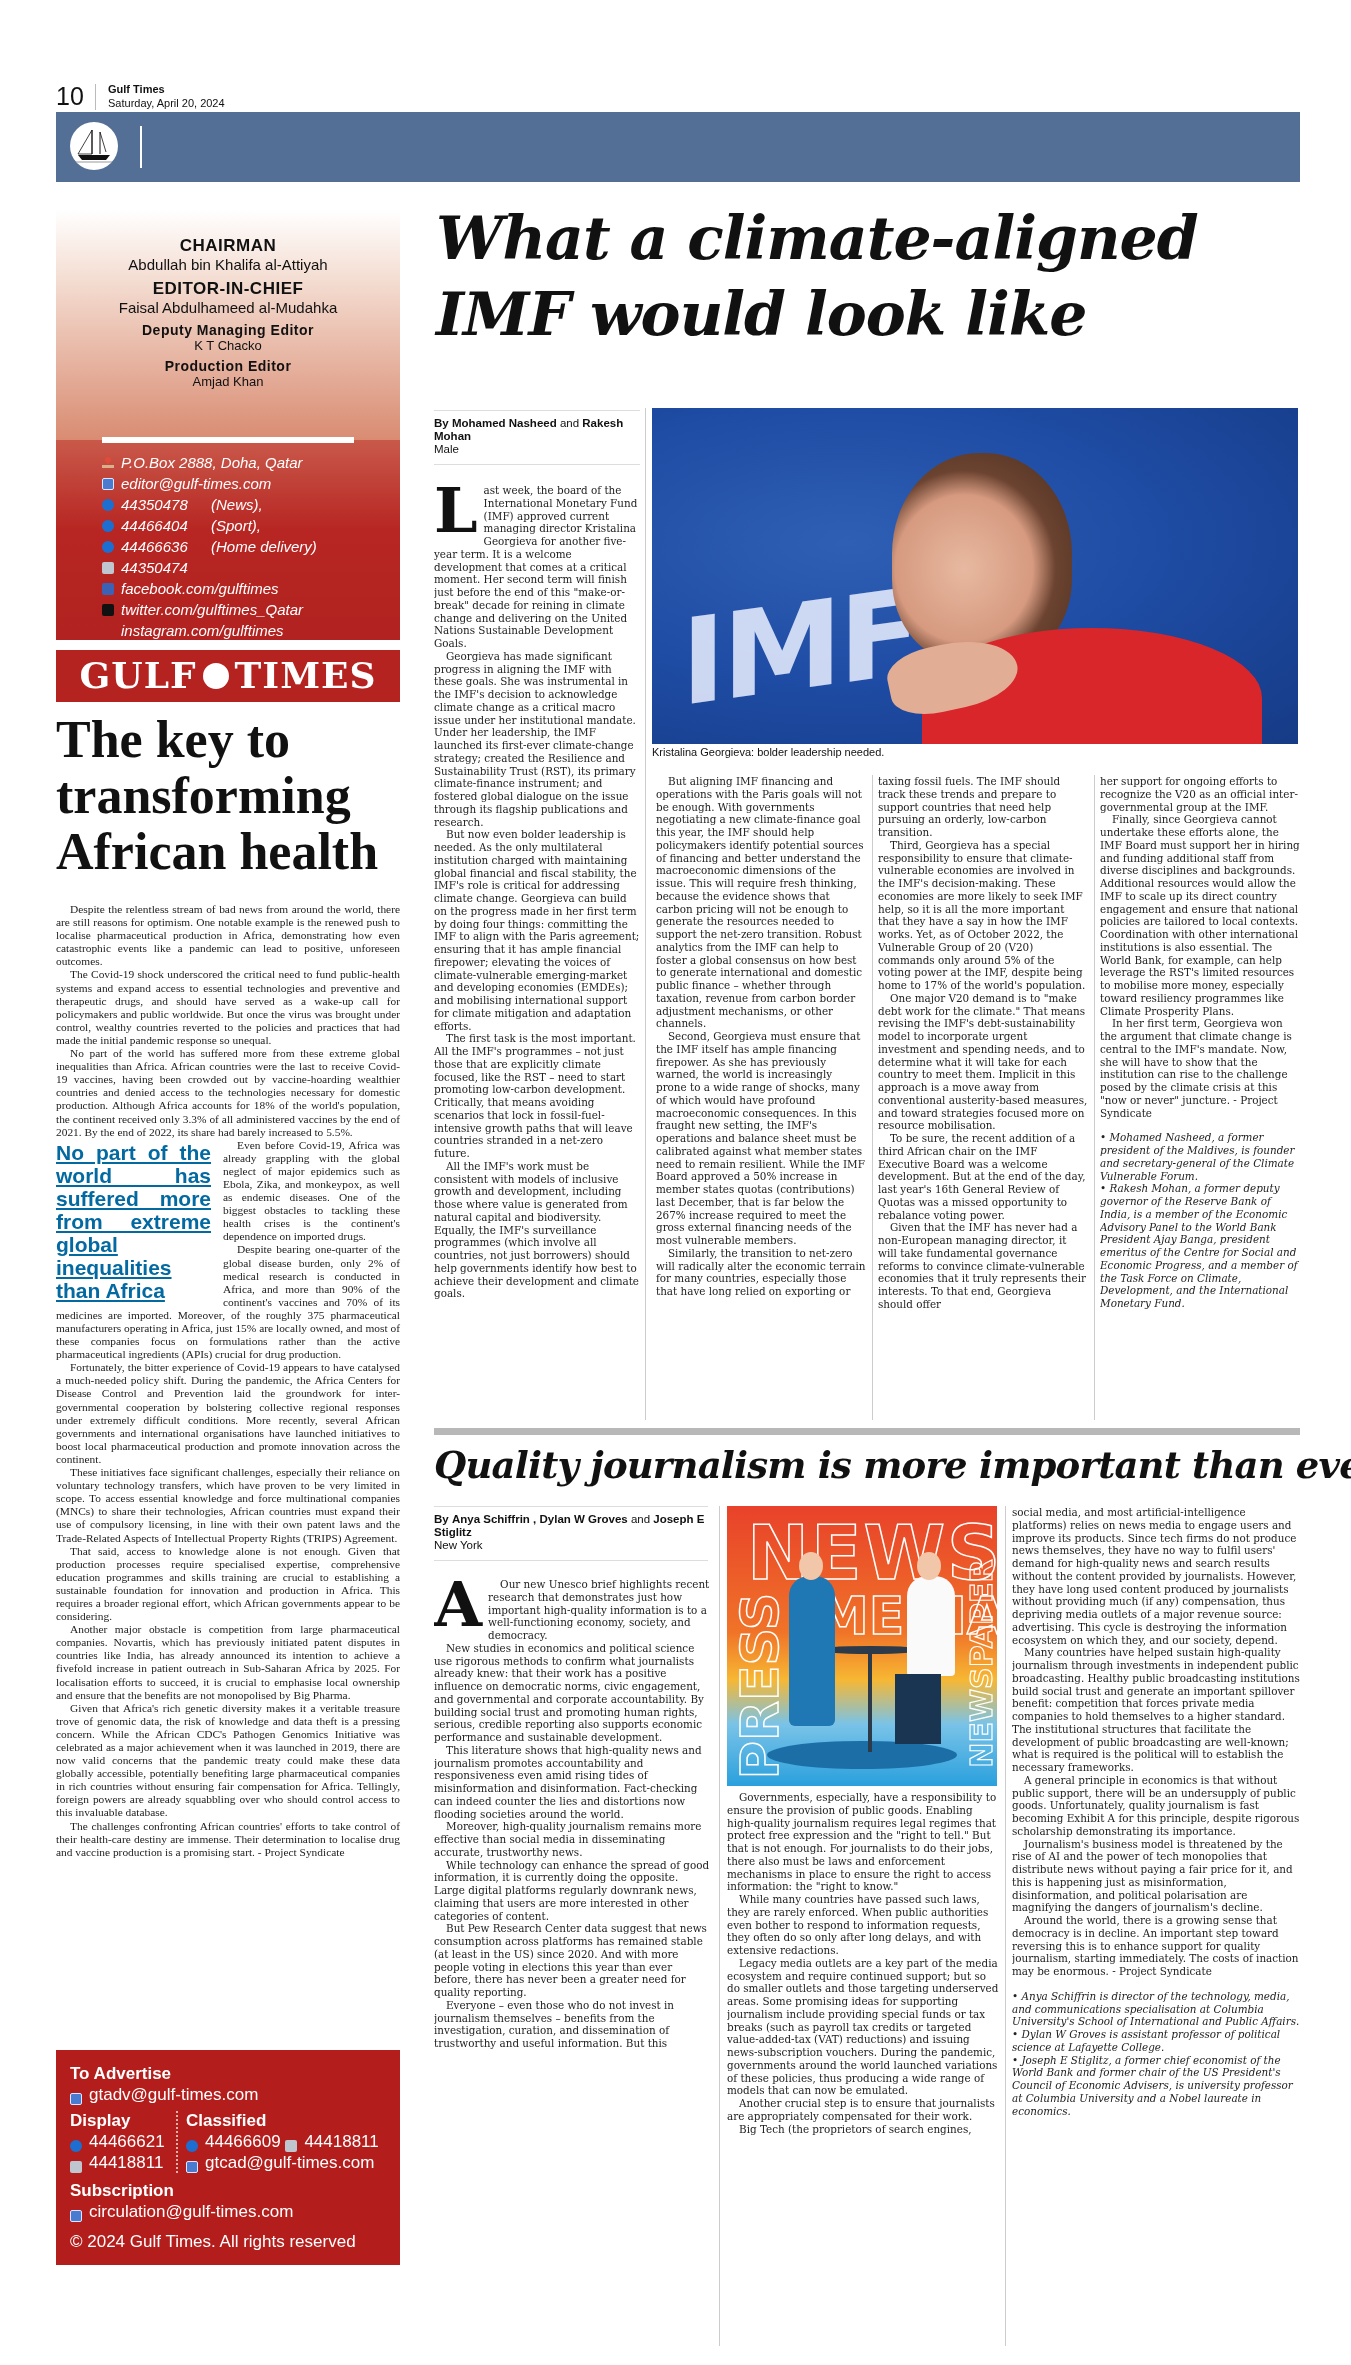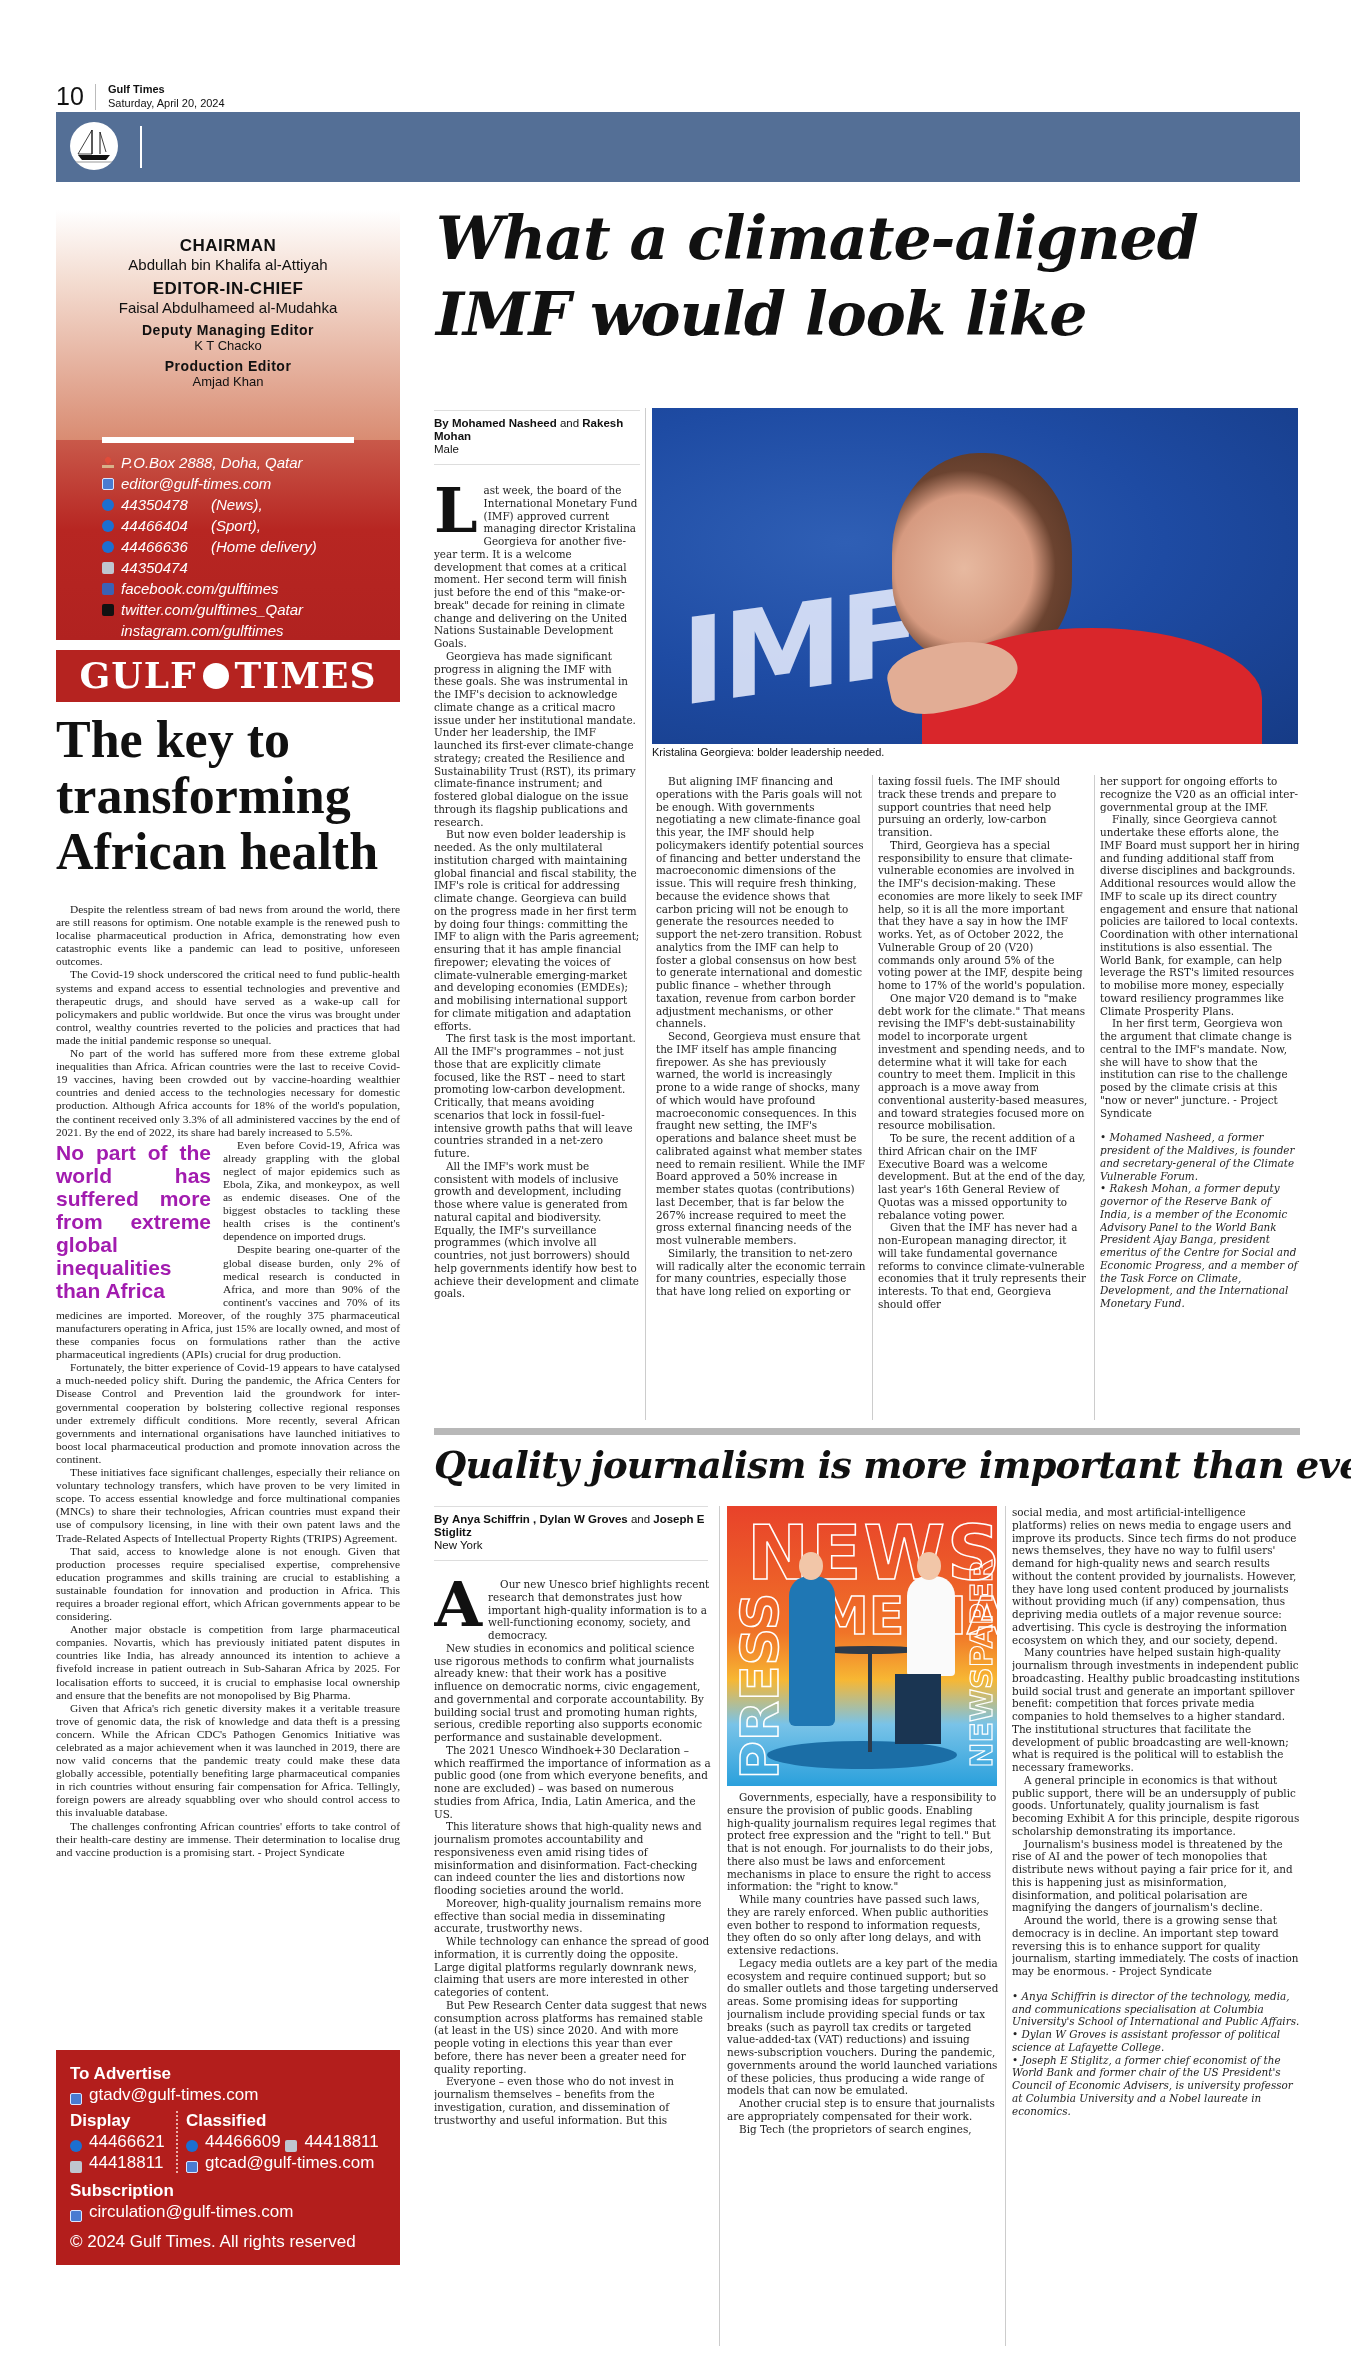--- a/index.html
+++ b/index.html
@@ -38,21 +38,21 @@
   .ci.none { background: transparent; }
   .phone-label { display: inline-block; width: 90px; }
   .logo-bar { position: absolute; left: 56px; top: 648px; width: 344px; height: 54px; background: #b52320; border-top: 2px solid #fff; }
   .logo-text { position: absolute; left: 0; top: 4px; width: 344px; text-align: center; font-family: "DejaVu Serif", serif; font-weight: 700; font-size: 36px; color: #fff; letter-spacing: 1px; }
   .logo-dot { display: inline-block; width: 26px; height: 26px; border-radius: 50%; background: #fff; vertical-align: middle; margin: 0 6px; position: relative; top: -3px; }
 
   
   .af-title { position: absolute; left: 56px; top: 712px; width: 350px; font-family: "Liberation Serif", serif; font-size: 52px; line-height: 56px; color: #111; }
   .af-body { position: absolute; left: 56px; top: 903px; width: 344px; font-family: "Liberation Serif", serif; font-size: 11.4px; line-height: 13.1px; text-align: justify; color: #222; }
   .af-body p { text-indent: 14px; }
-  .af-pull { float: left; width: 155px; margin: 2px 12px 4px 0; font-family: "Liberation Sans", sans-serif; font-weight: 700; font-size: 21px; line-height: 23px; color: #a21caf; }
+  .af-pull { float: left; width: 155px; margin: 2px 12px 4px 0; font-family: "Liberation Sans", sans-serif; font-weight: 700; font-size: 21px; line-height: 23px; color: #0369a1; text-decoration: underline; }
 
   
   .ad-box { position: absolute; left: 56px; top: 2050px; width: 344px; height: 215px; background: #b31e1c; font-family: "Liberation Sans", sans-serif; color: #fff; padding: 14px 14px; }
   .ad-h { font-weight: 700; font-size: 17px; line-height: 20px; }
   .ad-line { font-size: 17px; line-height: 21px; display: flex; align-items: flex-end; white-space: nowrap; }
   .ad-cols { display: flex; margin-top: 6px; }
   .ad-col1 { width: 108px; border-right: 2px dotted #e8b0a8; }
   .ad-col2 { padding-left: 8px; }
   .ad-copy { font-size: 17px; margin-top: 10px; }
 
@@ -272,21 +272,20 @@
 
 <div class="qj-byline byline">
   <b>By</b> <b>Anya Schiffrin</b> <b>,</b> <b>Dylan W Groves</b> <span>and</span> <b>Joseph E Stiglitz</b>
   <span class="loc">New York</span>
 </div>
 
 <div class="col" style="left:434px; top:1578px; width:278px; height:775px;">
   <span class="dropcap">A</span>
   <p>Our new Unesco brief highlights recent research that demonstrates just how important high-quality information is to a well-functioning economy, society, and democracy.</p>
   <p>New studies in economics and political science use rigorous methods to confirm what journalists already knew: that their work has a positive influence on democratic norms, civic engagement, and governmental and corporate accountability. By building social trust and promoting human rights, serious, credible reporting also supports economic performance and sustainable development.</p>
-  <p>The 2021 Unesco Windhoek+30 Declaration – which reaffirmed the importance of information as a public good (one from which everyone benefits, and none are excluded) – was based on numerous studies from Africa, India, Latin America, and the US.</p>
   <p>This literature shows that high-quality news and journalism promotes accountability and responsiveness even amid rising tides of misinformation and disinformation. Fact-checking can indeed counter the lies and distortions now flooding societies around the world.</p>
   <p>Moreover, high-quality journalism remains more effective than social media in disseminating accurate, trustworthy news.</p>
   <p>While technology can enhance the spread of good information, it is currently doing the opposite. Large digital platforms regularly downrank news, claiming that users are more interested in other categories of content.</p>
   <p>But Pew Research Center data suggest that news consumption across platforms has remained stable (at least in the US) since 2020. And with more people voting in elections this year than ever before, there has never been a greater need for quality reporting.</p>
   <p>Everyone – even those who do not invest in journalism themselves – benefits from the investigation, curation, and dissemination of trustworthy and useful information. But this</p>
 </div>
 <div class="vrule" style="left:719px; top:1506px; height:840px;"></div>
 
 <div class="qj-illus">
   <div style="position:absolute; left:20px; top:4px; font-family:'DejaVu Sans',sans-serif; font-weight:700; font-size:74px; color:transparent; -webkit-text-stroke:1.5px #fff; letter-spacing:2px;">NEWS</div>

